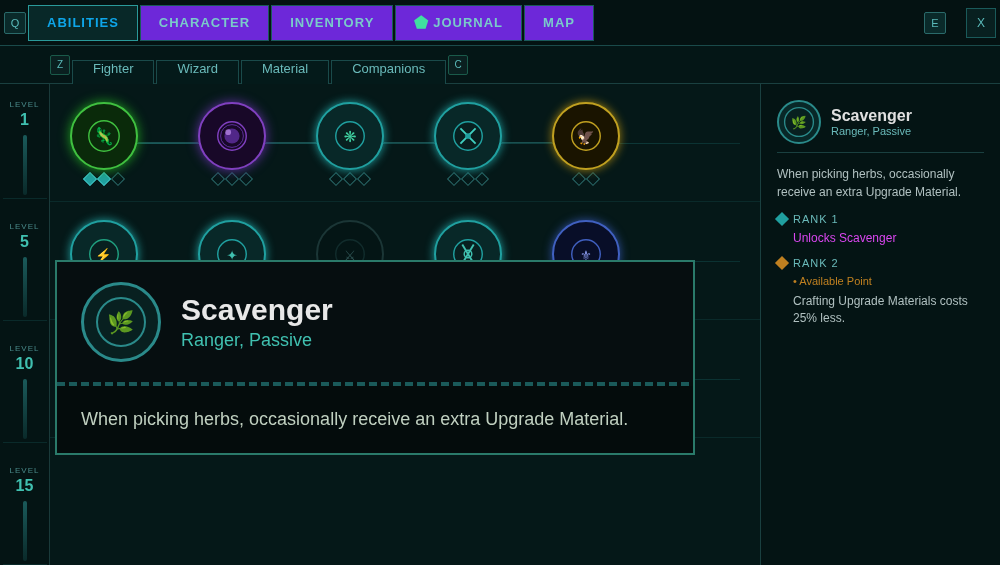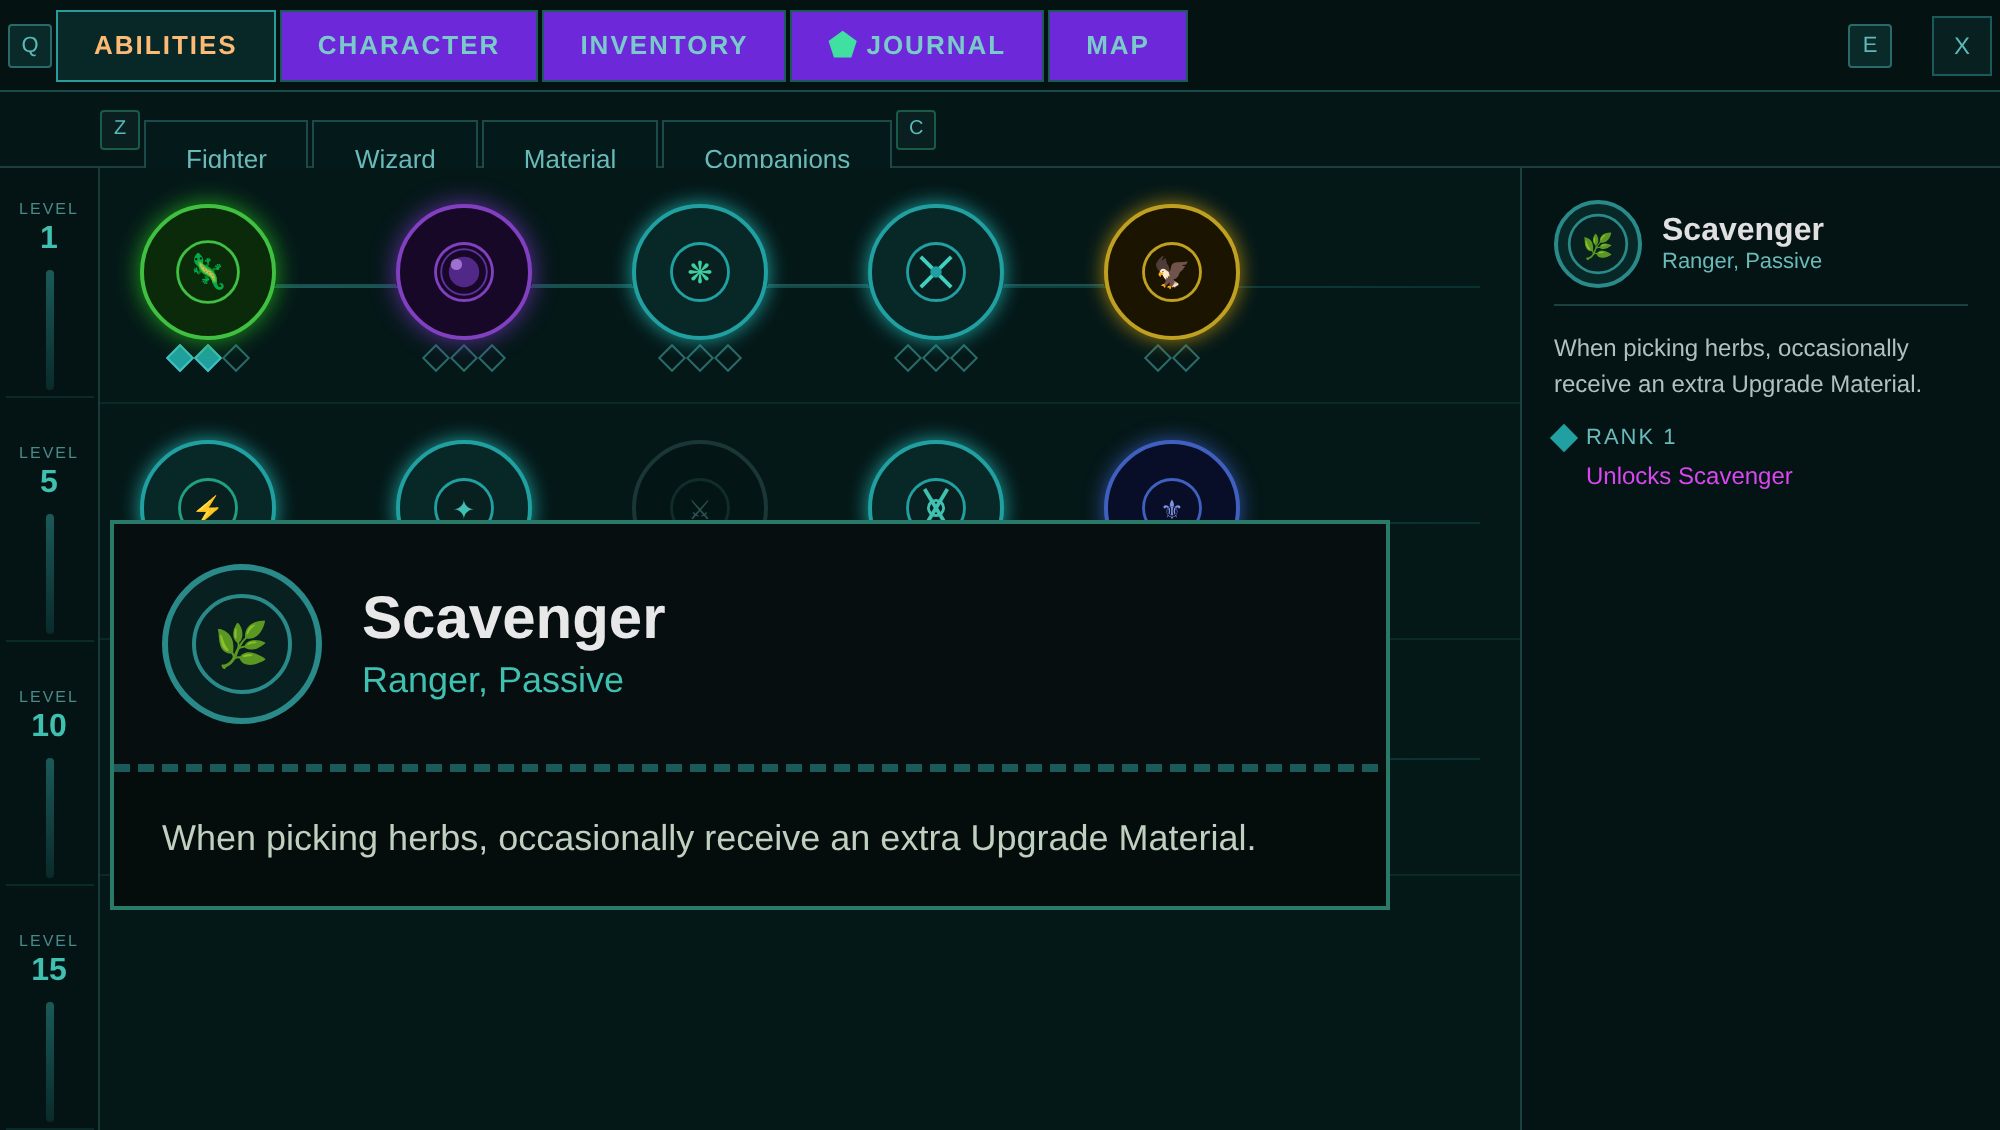--- a/index.html
+++ b/index.html
@@ -40,21 +40,21 @@
       font-size: 13px;
       font-weight: 600;
       letter-spacing: 1px;
       display: flex; align-items: center; justify-content: center;
       cursor: pointer;
       text-transform: uppercase;
     }
     .nav-tab.active {
       background: #082828;
       border-color: #2a9a9a;
-      color: #fdba74;
+      color: #0ea5e9;
     }
     .nav-spacer { flex: 1; }
     .nav-icon-btn {
       width: 30px; height: 30px;
       background: #082020;
       border: 1px solid #1a5a5a;
       color: #5ababa;
       display: flex; align-items: center; justify-content: center;
       font-size: 12px;
       cursor: pointer;
@@ -70,21 +70,21 @@
       padding: 0 50px;
       gap: 2px;
     }
     .sub-tab {
       height: 28px;
       padding: 0 20px;
       background: #041a1a;
       border: 1px solid #1a4a4a;
       color: #6ababa;
       font-size: 13px;
-      display: flex; align-items: flex-end; justify-content: center;
+      display: flex; align-items: flex-start; justify-content: center;
       cursor: pointer;
       margin-top: 19px;
     }
     .sub-tab.active {
       background: #0a3030;
       border-color: #2a9a8a;
       color: #40e0d0;
     }
     .sub-key {
       width: 20px; height: 20px;
@@ -682,20 +682,28 @@
     <div class="ability-description">When picking herbs, occasionally receive an extra Upgrade Material.</div>
 
     <div class="rank-section">
       <div class="rank-header">
         <span class="rank-diamond"></span>
         <span>RANK 1</span>
       </div>
       <div class="rank-unlock-label">Unlocks Scavenger</div>
     </div>
 
+    <div class="rank-section">
+      <div class="rank-header">
+        <span class="rank-diamond gold"></span>
+        <span>RANK 2</span>
+      </div>
+      <div class="rank-available">• Available Point</div>
+      <div class="rank-desc">Crafting Upgrade Materials costs 25% less.</div>
+    </div>
   </div>
 
 </div>
 
 <div class="tooltip-popup">
   <div class="tooltip-top">
     <div class="tooltip-icon">
       <svg viewBox="0 0 60 60" width="60" height="60">
         <circle cx="30" cy="30" r="24" fill="#082020" stroke="#2a8a8a" stroke-width="2"></circle>
         <text x="30" y="38" text-anchor="middle" fill="#40c080" font-size="22">🌿</text>

